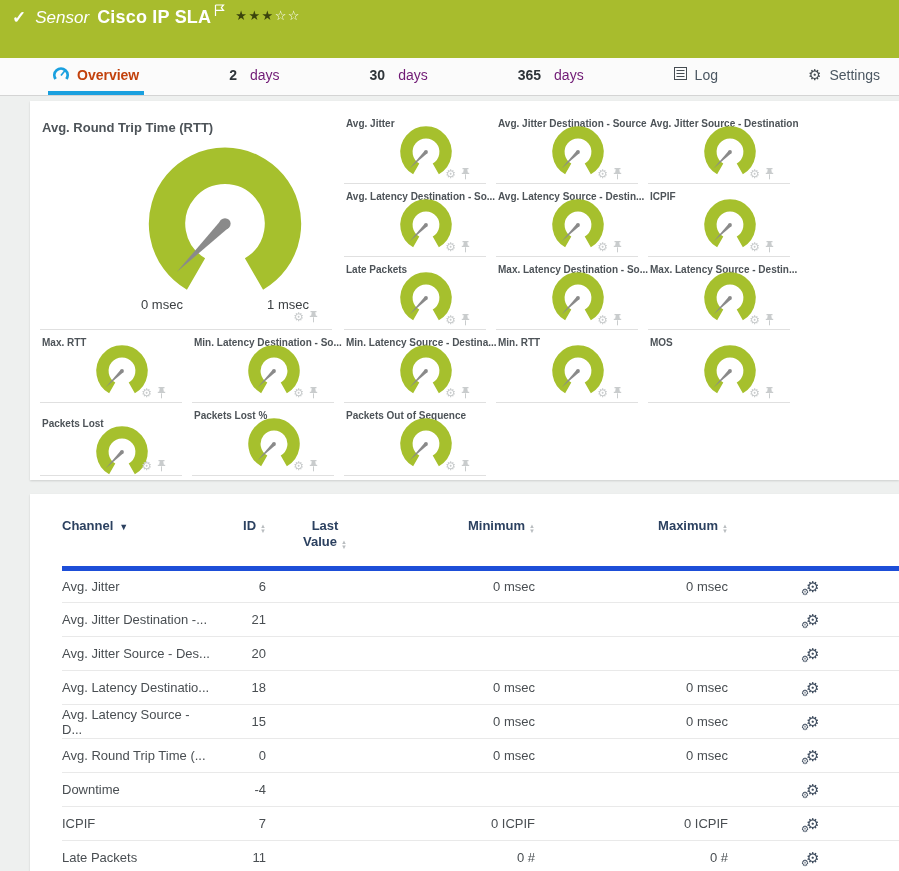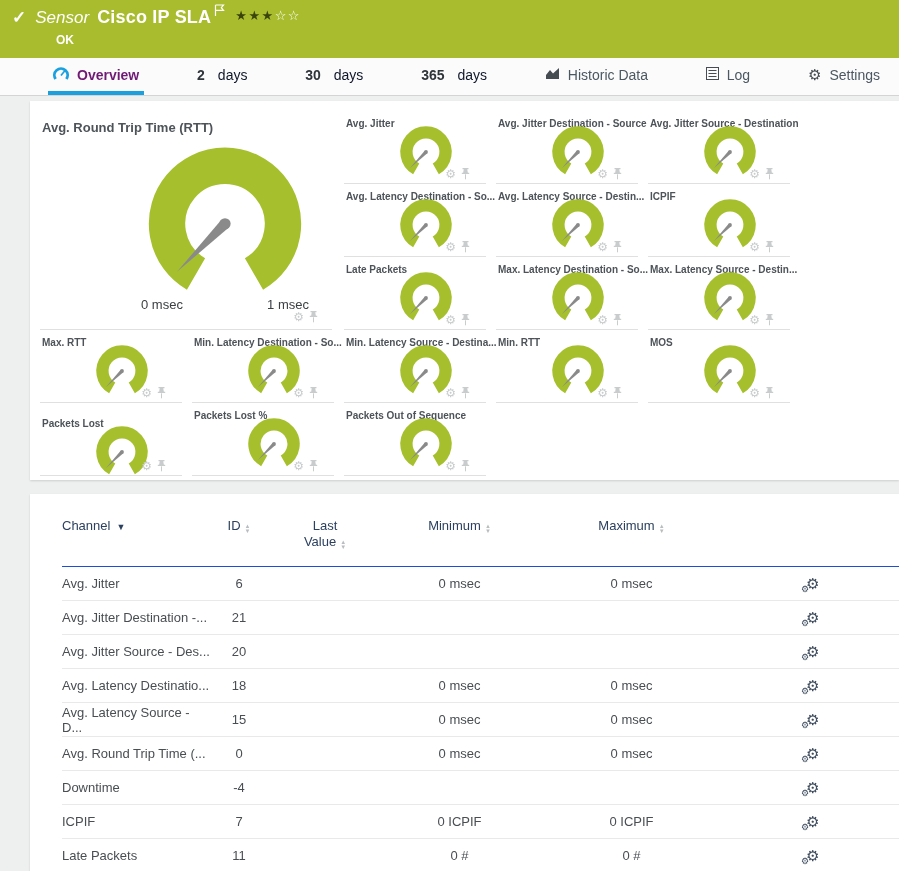--- a/index.html
+++ b/index.html
@@ -20,23 +20,23 @@
   .stars { font-size:13px; letter-spacing:1.5px; position:relative; top:-3px; }
   .stars .f { color:#3a430c; }
   .stars .e { color:#ffffff; }
   .status-line { color:#fff; font-weight:bold; font-size:12px; margin:5px 0 0 44px; }
   
   .tabs { display:flex; justify-content:space-between; align-items:stretch;
           height:38px; background:#fbfbfb; border-bottom:1px solid #d4d4d4;
           padding:0 14px 0 48px; }
   .tab { display:flex; align-items:center; gap:8px; font-size:14px; color:#4b5762;
          padding:0 5px; border-bottom:4px solid transparent; cursor:pointer; white-space:nowrap; }
-  .tab.active { border-bottom-color:#1aa0df; color:#701a75; font-weight:bold; }
+  .tab.active { border-bottom-color:#1aa0df; color:#c2410c; font-weight:bold; }
   .tab .num { font-weight:bold; color:#2f353a; }
-  .tab .unit { color:#0f172a; margin-left:5px; }
+  .tab .unit { color:#701a75; margin-left:5px; }
   .tab .gl { font-size:15px; color:#454c52; line-height:1; }
   
   main { padding:5px 0 0 30px; }
   .panel { background:#fff; box-shadow:0 1px 2px rgba(0,0,0,.14); }
   .gauges-panel { height:379px; padding:10px 0 0 10px; overflow:hidden; }
   .ggrid { display:grid; grid-template-columns:repeat(6,152px); grid-template-rows:repeat(5,73px); }
   .gcell { position:relative; margin-right:10px; border-bottom:1px solid #e0e0e0; }
   .gtitle { position:absolute; top:7px; left:2px; font-size:10px; font-weight:bold;
             color:#4d5358; white-space:nowrap; }
   .gsvg { position:absolute; left:54px; top:13px; }
@@ -47,24 +47,24 @@
            margin-right:12px; border-bottom:1px solid #e0e0e0; }
   .gmain .gtitle { font-size:13px; top:9px; }
   .gmain-body { position:absolute; left:100px; top:30px; width:170px;
                 display:flex; flex-direction:column; align-items:center; }
   .gscale { width:168px; display:flex; justify-content:space-between;
             font-size:13px; color:#3c4043; margin-top:2px; }
   .gmain .gicons { right:14px; bottom:6px; }
   
   .table-panel { margin-top:14px; height:383px; padding:24px 0 0 32px; overflow:hidden; }
   table { border-collapse:collapse; table-layout:fixed; width:850px; }
-  th { font-size:13px; color:#2c4160; font-weight:normal; vertical-align:top;
-       line-height:16px; padding:0 0 16px 0; border-bottom:1px solid #1d4ed8; cursor:pointer; }
+  th { font-size:13px; color:#2c4160; font-weight:bold; vertical-align:top;
+       line-height:16px; padding:0 0 16px 0; border-bottom:5px solid #1d4ed8; cursor:pointer; }
   td { font-size:13px; color:#494e52; height:34px; border-bottom:1px solid #e9e9e9; padding:0; }
-  .al { text-align:left; } .ar { text-align:center; } .ac { text-align:center; }
+  .al { text-align:left; } .ar { text-align:right; } .ac { text-align:center; }
   .sort { display:inline-flex; flex-direction:column; font-size:6px; color:#b9bdc0;
           line-height:5px; margin-left:4px; vertical-align:2px; }
   .sort i { font-style:normal; }
   .sortd { color:#2c4160; font-size:9px; margin-left:6px; }
   .lastv-th { width:60px; display:inline-block; }
   .gearset { position:relative; display:inline-block; font-size:15px; color:#3e4c5e;
              margin-left:78px; cursor:pointer; line-height:1; }
   .gearset .g2 { position:absolute; left:-5px; bottom:-3px; font-size:9px; }
 </style>
 </head>
@@ -76,21 +76,20 @@
     <span class="kind">Sensor</span>
     <span class="sensor-title">Cisco IP SLA</span>
     <span class="flag">
       <svg width="11" height="13" viewBox="0 0 11 13">
         <path d="M1.5 1 H9.5 L7.3 3.7 L9.5 6.4 H1.5" fill="none" stroke="#ffffff" stroke-width="1.2"></path>
         <line x1="1.5" y1="1" x2="1.5" y2="12" stroke="#ffffff" stroke-width="1.2"></line>
       </svg>
     </span>
     <span class="stars"><span class="f">★</span><span class="f">★</span><span class="f">★</span><span class="e">☆</span><span class="e">☆</span></span>
   </div>
-  <div class="status-line">OK</div>
 </header>
 
 <nav class="tabs">
     <div class="tab active">
       <span><svg width="16" height="14" viewBox="0 0 16 14">
           <path d="M2.6 13 A 6.6 6.6 0 1 1 13.4 13" fill="none" stroke="#1aa0df" stroke-width="2.8"></path>
           <line x1="8" y1="9.5" x2="12" y2="4.5" stroke="#1aa0df" stroke-width="1.7"></line>
         </svg></span>
       <span>Overview</span>
     </div>
@@ -100,26 +99,20 @@
     </div>
     <div class="tab">
       <span class="num">30</span>
       <span class="unit">days</span>
     </div>
     <div class="tab">
       <span class="num">365</span>
       <span class="unit">days</span>
     </div>
     <div class="tab">
-      <span><svg width="15" height="13" viewBox="0 0 15 13">
-          <path d="M1 12 V8 L5 3 L8 6.5 L14 1 V12 Z" fill="#454c52"></path>
-        </svg></span>
-      <span>Historic Data</span>
-    </div>
-    <div class="tab">
       <span><svg width="13" height="13" viewBox="0 0 13 13">
           <rect x="0.5" y="0.5" width="12" height="12" fill="none" stroke="#454c52"></rect>
           <line x1="2.5" y1="3.5" x2="10.5" y2="3.5" stroke="#454c52"></line>
           <line x1="2.5" y1="6.5" x2="10.5" y2="6.5" stroke="#454c52"></line>
           <line x1="2.5" y1="9.5" x2="10.5" y2="9.5" stroke="#454c52"></line>
         </svg></span>
       <span>Log</span>
     </div>
     <div class="tab">
       <span><span class="gl">⚙</span></span>

